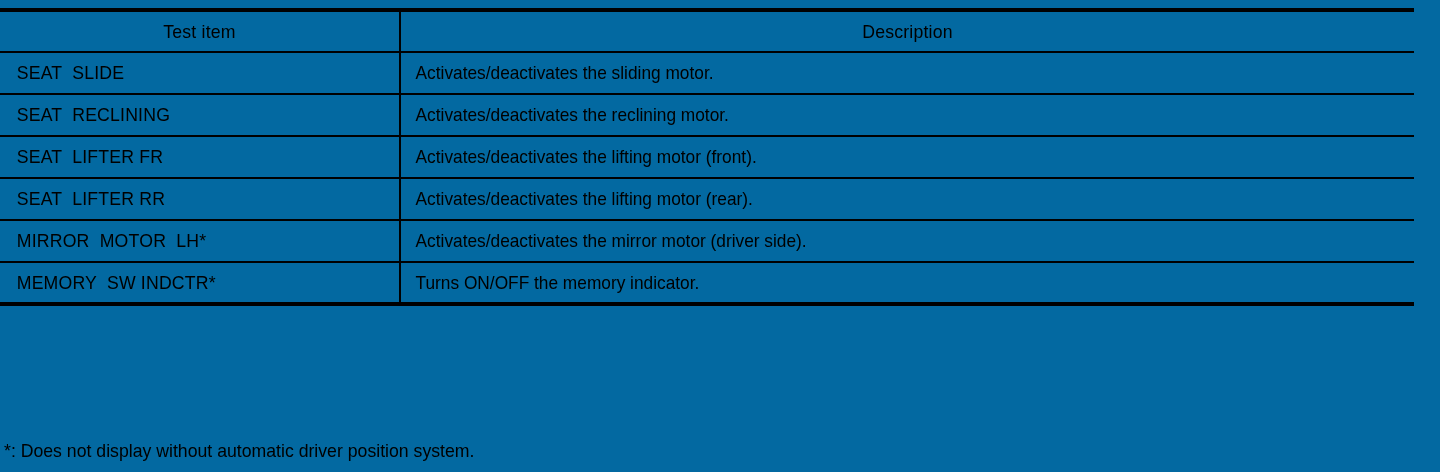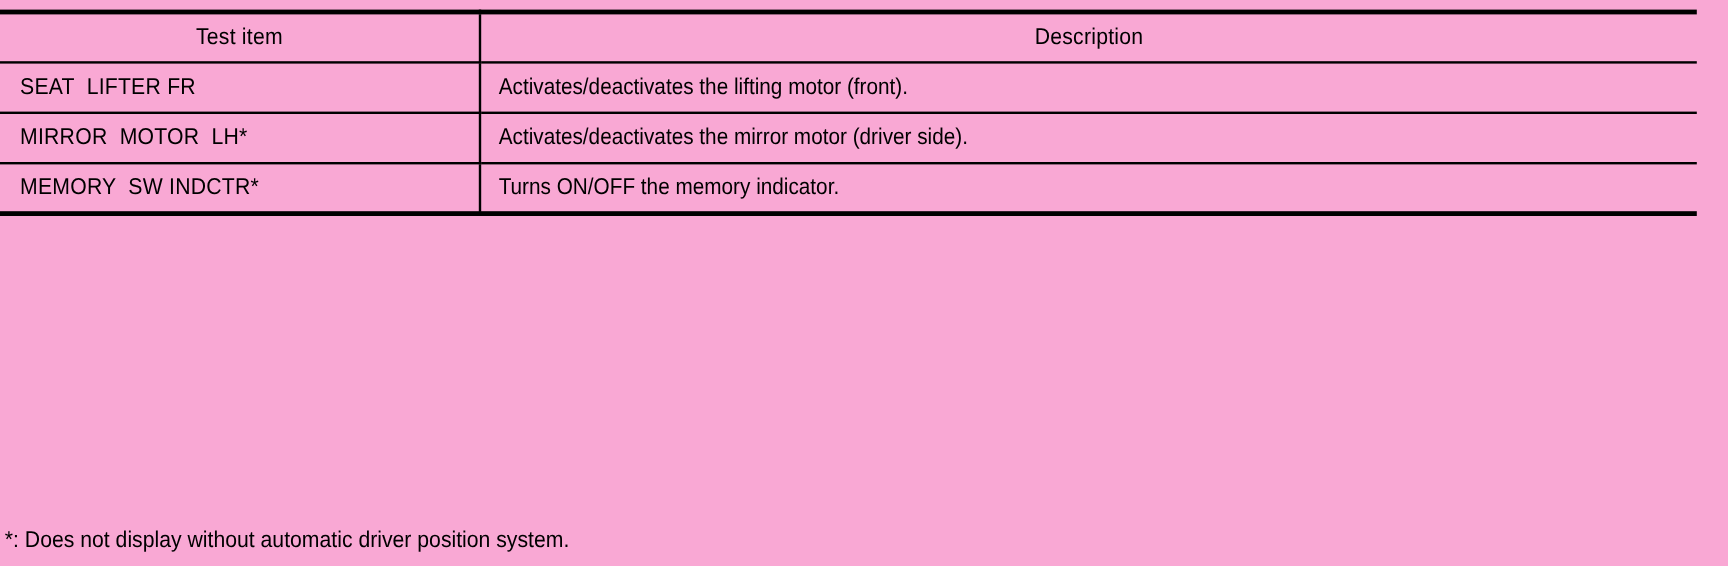--- a/index.html
+++ b/index.html
@@ -13,21 +13,21 @@
     height: 472px;
     font-family: "Liberation Sans", sans-serif;
     color: #000000;
     overflow: hidden;
   }
 
   #page {
     position: relative;
     width: 1440px;
     height: 472px;
-    background: #f9a8d4;
+    background: #0369a1;
   }
 
   
   .diag-table {
     position: absolute;
     left: 0px;
     top: 8px;
     width: 1414px;
     border-collapse: collapse;
     table-layout: fixed;
@@ -115,26 +115,50 @@
         <th class="col-item">
           <div class="hdr-cell">Test item</div>
         </th>
         <th>
           <div class="hdr-cell">Description</div>
         </th>
       </tr>
     </thead>
     <tbody id="table-body">
 
+    <tr>
+          <td class="col-item">
+            <div class="cell-item">SEAT  SLIDE</div>
+          </td>
+          <td>
+            <div class="cell-desc">Activates/deactivates the sliding motor.</div>
+          </td>
+        </tr>
+        <tr>
+          <td class="col-item">
+            <div class="cell-item">SEAT  RECLINING</div>
+          </td>
+          <td>
+            <div class="cell-desc">Activates/deactivates the reclining motor.</div>
+          </td>
+        </tr>
         <tr>
           <td class="col-item">
             <div class="cell-item">SEAT  LIFTER FR</div>
           </td>
           <td>
             <div class="cell-desc">Activates/deactivates the lifting motor (front).</div>
+          </td>
+        </tr>
+        <tr>
+          <td class="col-item">
+            <div class="cell-item">SEAT  LIFTER RR</div>
+          </td>
+          <td>
+            <div class="cell-desc">Activates/deactivates the lifting motor (rear).</div>
           </td>
         </tr>
         <tr>
           <td class="col-item">
             <div class="cell-item">MIRROR  MOTOR  LH*</div>
           </td>
           <td>
             <div class="cell-desc">Activates/deactivates the mirror motor (driver side).</div>
           </td>
         </tr>

